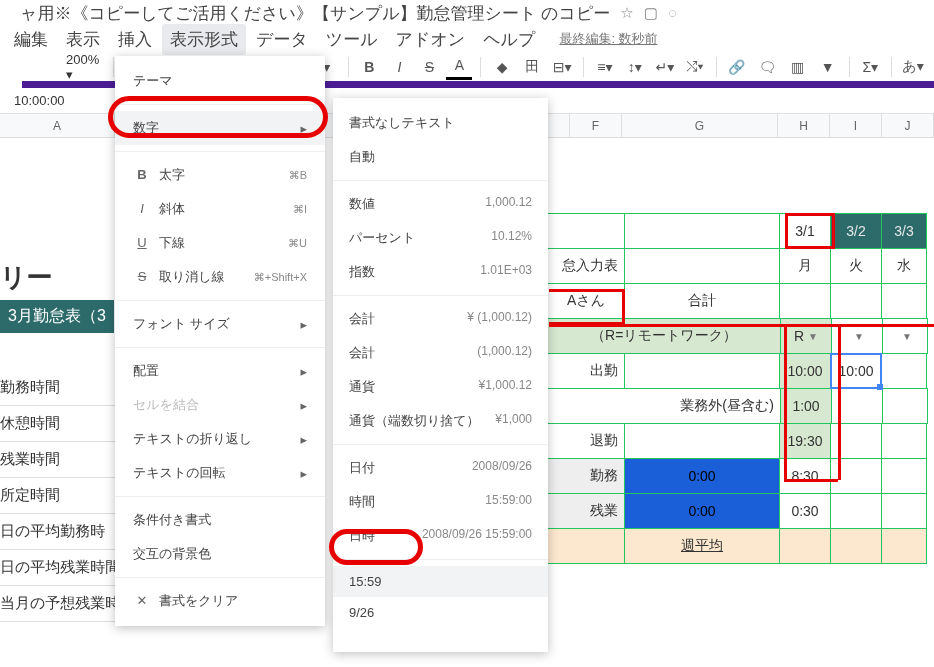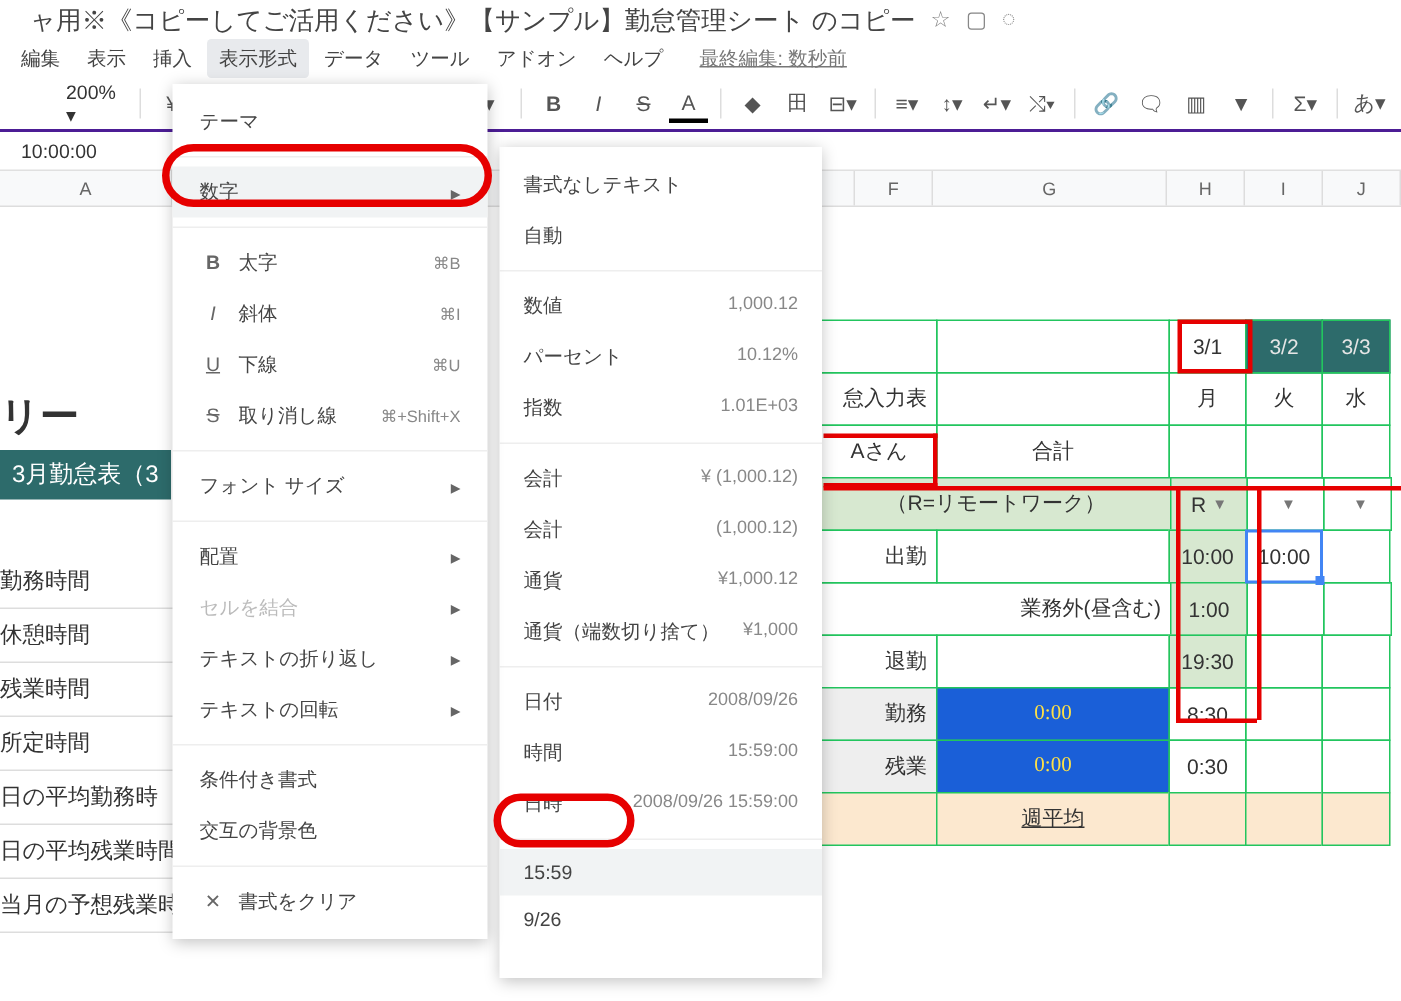--- a/index.html
+++ b/index.html
@@ -4,25 +4,25 @@
 <style>
 * { margin: 0; padding: 0; box-sizing: border-box; font-family: Arial, "Hiragino Sans", sans-serif; }
 body { background: #fff; width: 934px; height: 667px; overflow: hidden; position: relative; font-size: 13px; color: #333; }
 
 .titlebar { display: flex; align-items: center; padding: 4px 20px; height: 26px; }
 .titlebar .title { font-size: 17px; color: #444; }
 .titlebar .icons { margin-left: 10px; display: flex; gap: 10px; color: #888; }
 .titlebar .icons span { font-size: 15px; }
 
 .menubar { display: flex; align-items: center; padding: 2px 6px; height: 26px; gap: 2px; }
-.menubar .mitem { padding: 4px 8px; font-size: 13px; color: #444; cursor: pointer; }
+.menubar .mitem { padding: 4px 8px; font-size: 17px; color: #444; cursor: pointer; }
 .menubar .mitem.active { background: #e8eaed; border-radius: 3px; }
 .menubar .lastedit { margin-left: 14px; color: #777; text-decoration: underline; font-size: 13px; }
 
-.toolbar { display: flex; align-items: center; padding: 4px 8px; height: 36px; border-bottom: 2px solid #4c1d95; gap: 4px; }
+.toolbar { display: flex; align-items: center; padding: 4px 8px; height: 36px; border-bottom: 7px solid #4c1d95; gap: 4px; margin-left: 22px; }
 .tbtn { min-width: 26px; height: 26px; display: flex; align-items: center; justify-content: center; color: #555; font-size: 14px; cursor: pointer; }
 .tsep { width: 1px; height: 20px; background: #ddd; margin: 0 4px; }
 .zoom { font-size: 13px; padding: 0 6px; }
 
 .fxbar { display: flex; align-items: center; height: 26px; border-bottom: 1px solid #e0e0e0; padding: 0 8px; }
 .fxval { font-size: 13px; color: #333; padding-left: 6px; }
 .colheaders { display: flex; position: absolute; top:0; left:0; right:0; height: 24px; background:#f8f9fa; border-bottom: 1px solid #ddd; }
 .colh { border-right: 1px solid #ddd; text-align: center; font-size: 12px; color: #666; line-height: 24px; }
 .bigtitle { position: absolute; top: 148px; left: 0; font-size: 26px; font-weight: bold; }
 .bluebar { position: absolute; top: 186px; left: 0; background:#2d6b6b; color:#fff; padding: 6px 8px; font-size: 16px; }
@@ -46,21 +46,21 @@
 .dropdown2 .ditem.hover { background:#f1f3f4; }
 .gridrow { display:flex; }
 .cell { border: 1px solid #22c55e; margin: -1px 0 0 -1px; display:flex; align-items:center; justify-content:center; font-size: 14px; height: 36px; }
 .cell.wide { width: 78px; }
 .cell.w52 { width: 52px; }
 .cell.w46 { width: 46px; }
 .cell.w156 { width: 156px; }
 .cell.teal { background:#2d6b6b; color:#e5e5e5; }
 .cell.green { background:#d7e8d0; }
 .cell.gray { background:#eee; }
-.cell.blue { background:#1a5fd8; color:#fde047;font-family:Liberation Serif, serif; }
+.cell.blue { background:#1a5fd8; color:#000000; }
 .cell.peach { background:#fce8cf; }
 .cell.underline { text-decoration: underline; }
 .dropbtn { color:#777; font-size: 10px; margin-left:4px; }
 
 .redcircle1 { position:absolute; left:108px; top:96px; width:220px; height:42px; border:5px solid #e60000; border-radius:22px; z-index:30; pointer-events:none; }
 .redcircle2 { position:absolute; left:329px; top:529px; width:94px; height:36px; border:5px solid #e60000; border-radius:20px; z-index:30; pointer-events:none; }
 .redbox1 { position:absolute; left:785px; top:213px; width:50px; height:36px; border:3px solid #e60000; z-index:30; pointer-events:none; }
 .redbox2 { position:absolute; left:549px; top:289px; width:76px; height:36px; border:3px solid #e60000; border-left:none; z-index:5; pointer-events:none; }
 .redl1 { position:absolute; left:549px; top:324px; width:387px; height:0; border-top:3px solid #e60000; z-index:30; pointer-events:none; }
 .redl2 { position:absolute; left:784px; top:325px; width:0; height:155px; border-left:3px solid #e60000; z-index:30; pointer-events:none; }

